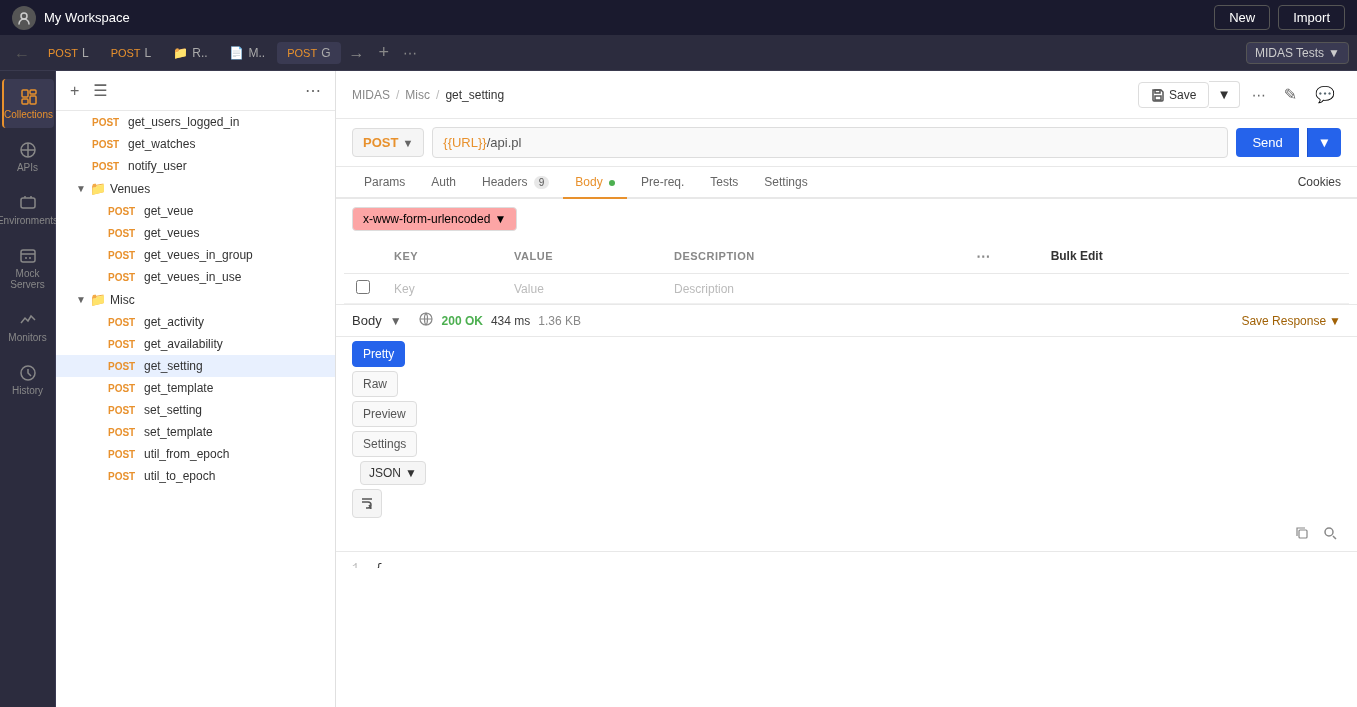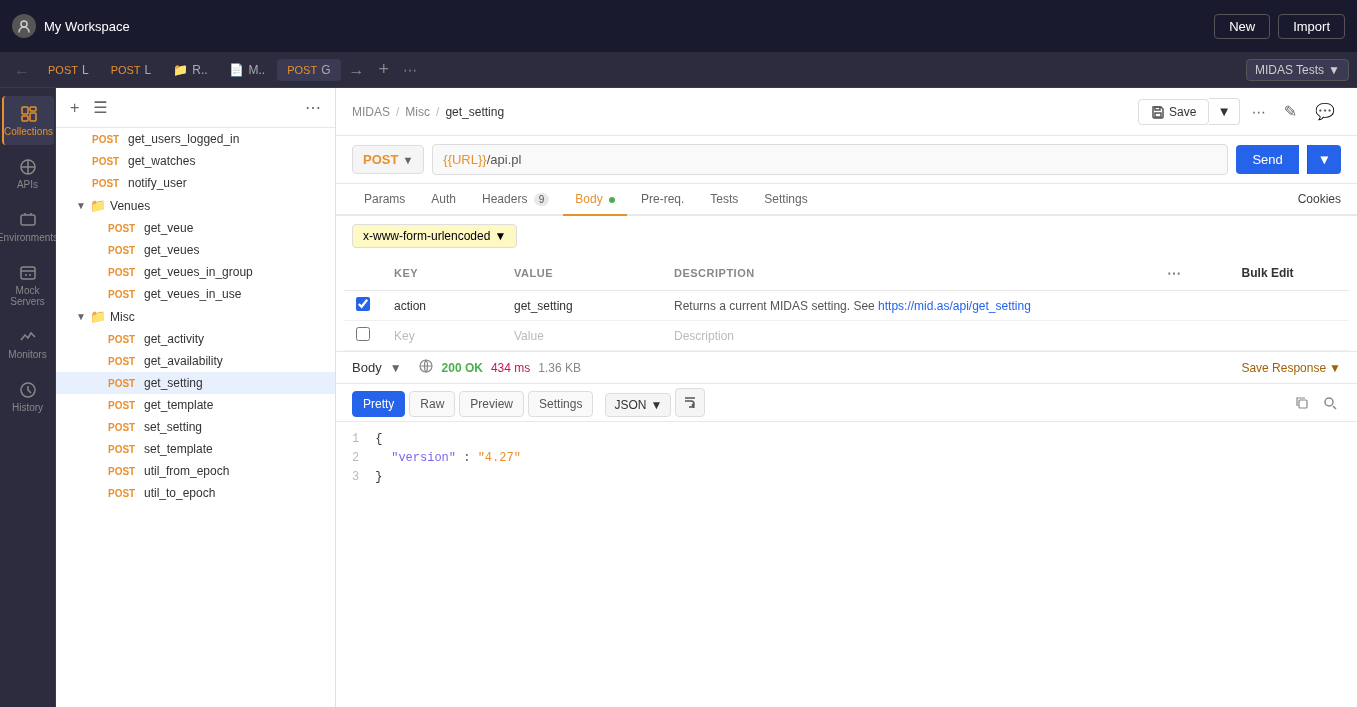--- a/index.html
+++ b/index.html
@@ -1,19 +1,19 @@
 <!DOCTYPE html>
 <html><head>
   <meta charset="utf-8">
   <style>
     * { box-sizing: border-box; margin: 0; padding: 0; }
     body { font-family: -apple-system, BlinkMacSystemFont, 'Segoe UI', sans-serif; font-size: 13px; background: #fff; display: flex; flex-direction: column; height: 707px; overflow: hidden; }
 
     
-    .top-bar { height: 52px; background: #1a1a2e; display: flex; align-items: center; padding: 0 12px; gap: 8px; flex-shrink: 0; }
+    .top-bar { height: 35px; background: #1a1a2e; display: flex; align-items: center; padding: 0 12px; gap: 8px; flex-shrink: 0; }
     .workspace-name { color: #fff; font-size: 13px; font-weight: 500; display: flex; align-items: center; gap: 6px; }
     .workspace-avatar { width: 24px; height: 24px; border-radius: 50%; background: #555; display: flex; align-items: center; justify-content: center; color: #ccc; font-size: 12px; }
     .top-bar-spacer { flex: 1; }
     .btn-new { background: transparent; border: 1px solid #555; color: #fff; padding: 4px 14px; border-radius: 4px; cursor: pointer; font-size: 13px; }
     .btn-import { background: transparent; border: 1px solid #555; color: #fff; padding: 4px 14px; border-radius: 4px; cursor: pointer; font-size: 13px; }
 
     
     .tab-bar { height: 36px; background: #2c2c3e; display: flex; align-items: center; padding: 0 8px; gap: 2px; flex-shrink: 0; border-bottom: 1px solid #3a3a4e; }
     .tab-nav-btn { background: none; border: none; color: #888; cursor: pointer; padding: 4px 6px; font-size: 16px; }
     .tab-nav-btn.disabled { color: #555; cursor: default; }
@@ -81,21 +81,21 @@
     .request-tabs { display: flex; align-items: center; padding: 0 16px; border-bottom: 2px solid #e8e8e8; gap: 2px; }
     .req-tab { padding: 8px 12px; font-size: 12px; color: #666; cursor: pointer; border-bottom: 2px solid transparent; margin-bottom: -2px; }
     .req-tab.active { color: #e8912d; border-bottom: 2px solid #e8912d; font-weight: 500; }
     .req-tab .tab-badge { background: #e8e8e8; color: #555; border-radius: 8px; padding: 1px 5px; font-size: 10px; margin-left: 3px; }
     .req-tab .dot { width: 6px; height: 6px; background: #4caf50; border-radius: 50%; display: inline-block; margin-left: 3px; }
     .cookies-btn { margin-left: auto; color: #404040; font-size: 12px; cursor: pointer; padding: 8px 0; }
 
     
     .body-content { flex: 1; display: flex; flex-direction: column; overflow: hidden; }
     .encoding-selector { margin: 8px 16px; display: flex; align-items: center; gap: 4px; }
-    .encoding-btn { background: #fef9c3; border: 1px solid #ddd; padding: 4px 10px; border-radius: 4px; font-size: 12px; cursor: pointer; display: flex; align-items: center; gap: 4px; }
+    .encoding-btn { background: #fca5a5; border: 1px solid #ddd; padding: 4px 10px; border-radius: 4px; font-size: 12px; cursor: pointer; display: flex; align-items: center; gap: 4px; }
 
     
     .form-table { width: 100%; border-collapse: collapse; }
     .form-table th { text-align: left; padding: 6px 12px; font-size: 11px; font-weight: 600; color: #888; border-bottom: 1px solid #e8e8e8; text-transform: uppercase; letter-spacing: 0.5px; }
     .form-table td { padding: 6px 12px; border-bottom: 1px solid #f0f0f0; font-size: 12px; vertical-align: middle; }
     .form-table .key-col { width: 120px; }
     .form-table .val-col { width: 160px; }
     .form-table .desc-col { }
     .form-table .check-col { width: 36px; }
     .form-table .more-col { width: 36px; }
@@ -107,26 +107,26 @@
     .placeholder-row td { color: #bbb; }
     .bulk-edit-btn { background: none; border: none; color: #333; font-size: 12px; cursor: pointer; font-weight: 700; padding: 4px 8px; margin-left: 28px; }
     .more-dots { color: #888; cursor: pointer; font-size: 14px; }
 
     
     .response-area { border-top: 1px solid #e8e8e8; height: 220px; display: flex; flex-direction: column; flex-shrink: 0; }
     .response-header { display: flex; align-items: center; padding: 6px 16px; gap: 8px; border-bottom: 1px solid #e8e8e8; }
     .response-body-label { font-size: 13px; font-weight: 500; color: #333; }
     .response-chevron { color: #666; cursor: pointer; font-size: 12px; }
     .status-badge { color: #4caf50; font-size: 12px; font-weight: 600; }
-    .time-badge { color: #be185d; font-size: 12px; }
+    .time-badge { color: #404040; font-size: 12px; }
     .size-badge { color: #888; font-size: 12px; }
     .save-response-btn { margin-left: auto; color: #a16207; font-size: 12px; cursor: pointer; display: flex; align-items: center; gap: 3px; }
 
     
-    .response-tabs { display: flex; align-items: flex-end; padding: 4px 16px; gap: 4px; border-bottom: 1px solid #e8e8e8; }
+    .response-tabs { display: flex; align-items: flex-start; padding: 4px 16px; gap: 4px; border-bottom: 1px solid #e8e8e8; flex-direction: column; }
     .resp-tab { padding: 5px 10px; font-size: 12px; color: #555; cursor: pointer; border-radius: 4px; border: 1px solid #ddd; background: #f9f9f9; }
     .resp-tab.active { background: #2563eb; color: #fff; border-color: #2563eb; }
     .json-selector { display: flex; align-items: center; gap: 4px; background: #f5f5f5; border: 1px solid #ddd; border-radius: 4px; padding: 4px 8px; cursor: pointer; font-size: 12px; color: #333; margin-left: 8px; }
     .wrap-btn { background: #f5f5f5; border: 1px solid #ddd; border-radius: 4px; padding: 5px 7px; cursor: pointer; color: #555; }
     .resp-actions { margin-left: auto; display: flex; gap: 6px; }
 
     
     .code-view { flex: 1; overflow: auto; padding: 8px 16px; background: #fff; font-family: 'Courier New', monospace; font-size: 12px; }
     .line-num { color: #bbb; margin-right: 16px; user-select: none; }
     .code-line { display: flex; align-items: flex-start; line-height: 1.6; }
@@ -394,28 +394,20 @@
               </th>
               <th class="more-col">
                 <span class="more-dots">⋯</span>
               </th>
               <th>
                 <button class="bulk-edit-btn">Bulk Edit</button>
               </th>
             </tr>
           </thead>
           <tbody>
-            <tr>
-              <td><input type="checkbox" class="checkbox" checked="" style=""></td>
-              <td><span class="key-text">action</span></td>
-              <td><span class="val-text">get_setting</span></td>
-              <td><span class="desc-text">Returns a current MIDAS setting. See <a href="#" class="link-text">https://mid.as/api/get_setting</a></span></td>
-              <td></td>
-                <td></td>
-            </tr>
             <tr class="placeholder-row">
               <td><input type="checkbox" class="checkbox" style=""></td>
               <td><span style="color:#bbb">Key</span></td>
               <td><span style="color:#bbb">Value</span></td>
               <td><span style="color:#bbb">Description</span></td>
               <td></td>
                 <td></td>
             </tr>
           </tbody>
         </table>

